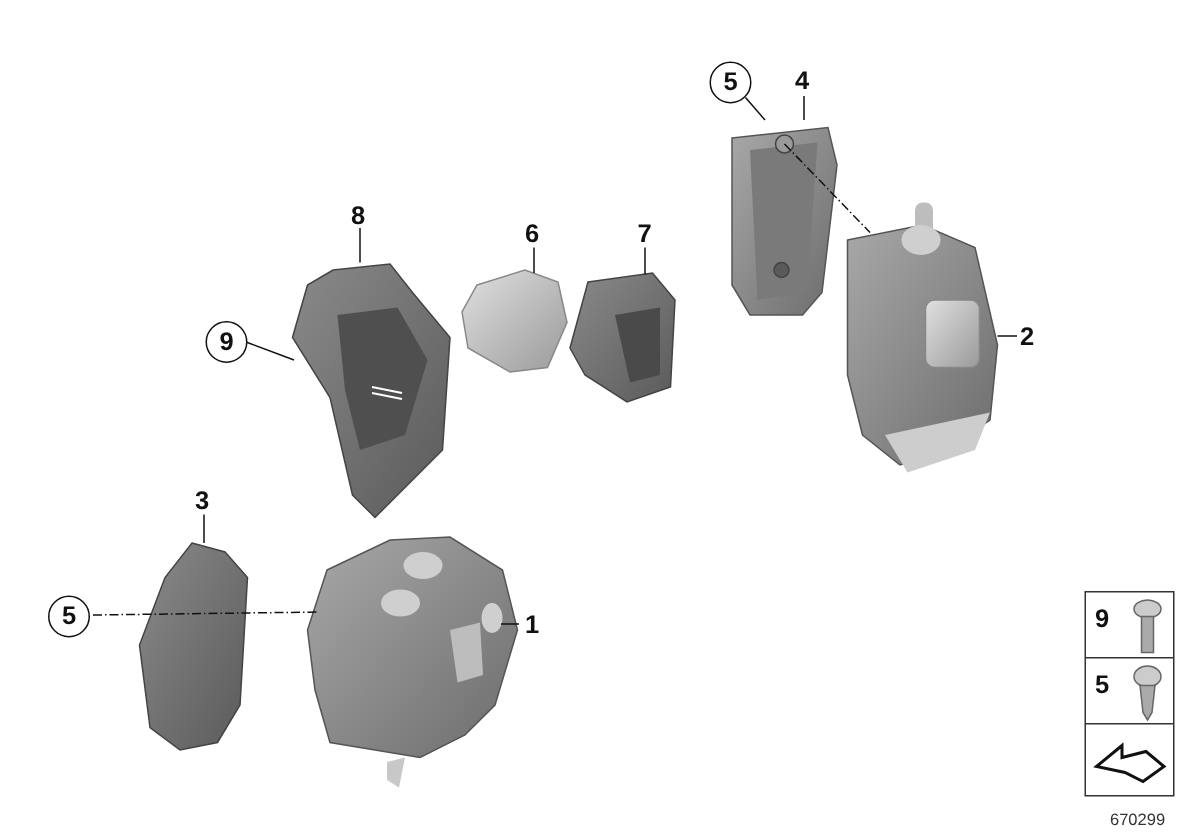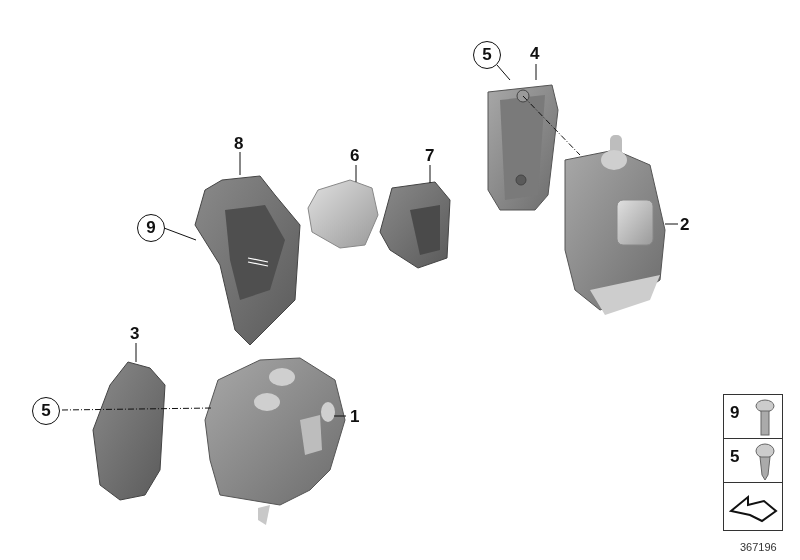--- a/index.html
+++ b/index.html
@@ -116,13 +116,13 @@
       <ellipse cx="11" cy="8" rx="9" ry="7" fill="#ccc" stroke="#666"></ellipse>
       <path d="M6 14 L16 14 L14 32 L11 37 L8 32 Z" fill="#aaa" stroke="#666"></path>
     </svg>
   </div>
   <div class="legend-cell">
     <svg style="position:absolute;left:4px;top:6px;" width="50" height="36">
       <path d="M3 22 L20 8 L20 16 L36 12 L48 22 L34 32 L22 26 Z" fill="#fff" stroke="#111" stroke-width="2"></path>
     </svg>
   </div>
 </div>
-<div class="diagram-id">367196</div>
+<div class="diagram-id">670299</div>
 
 </body></html>

